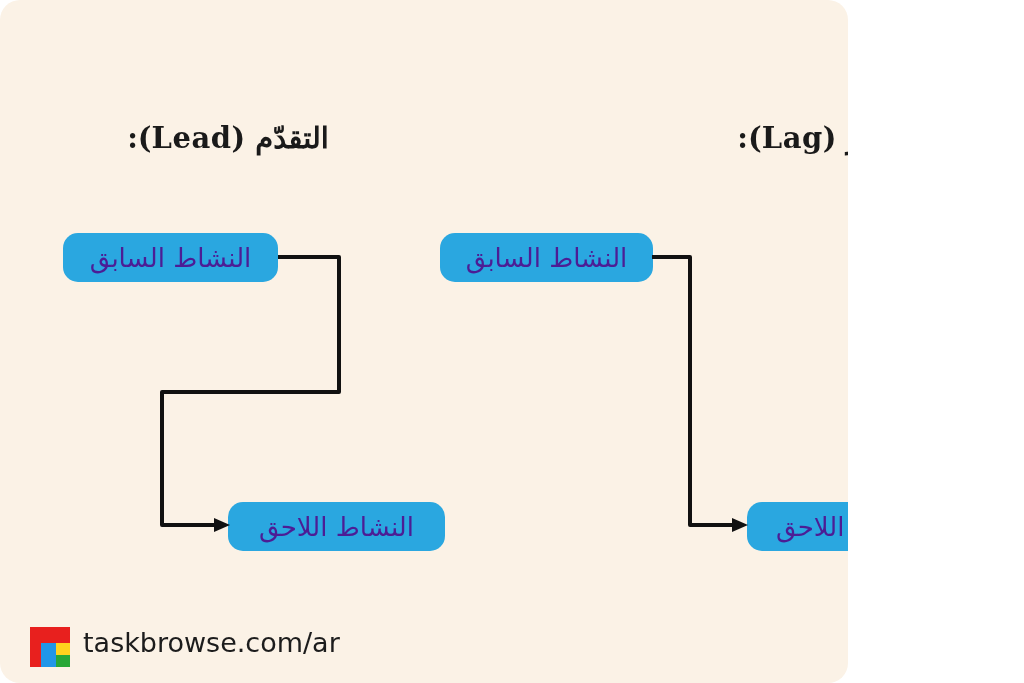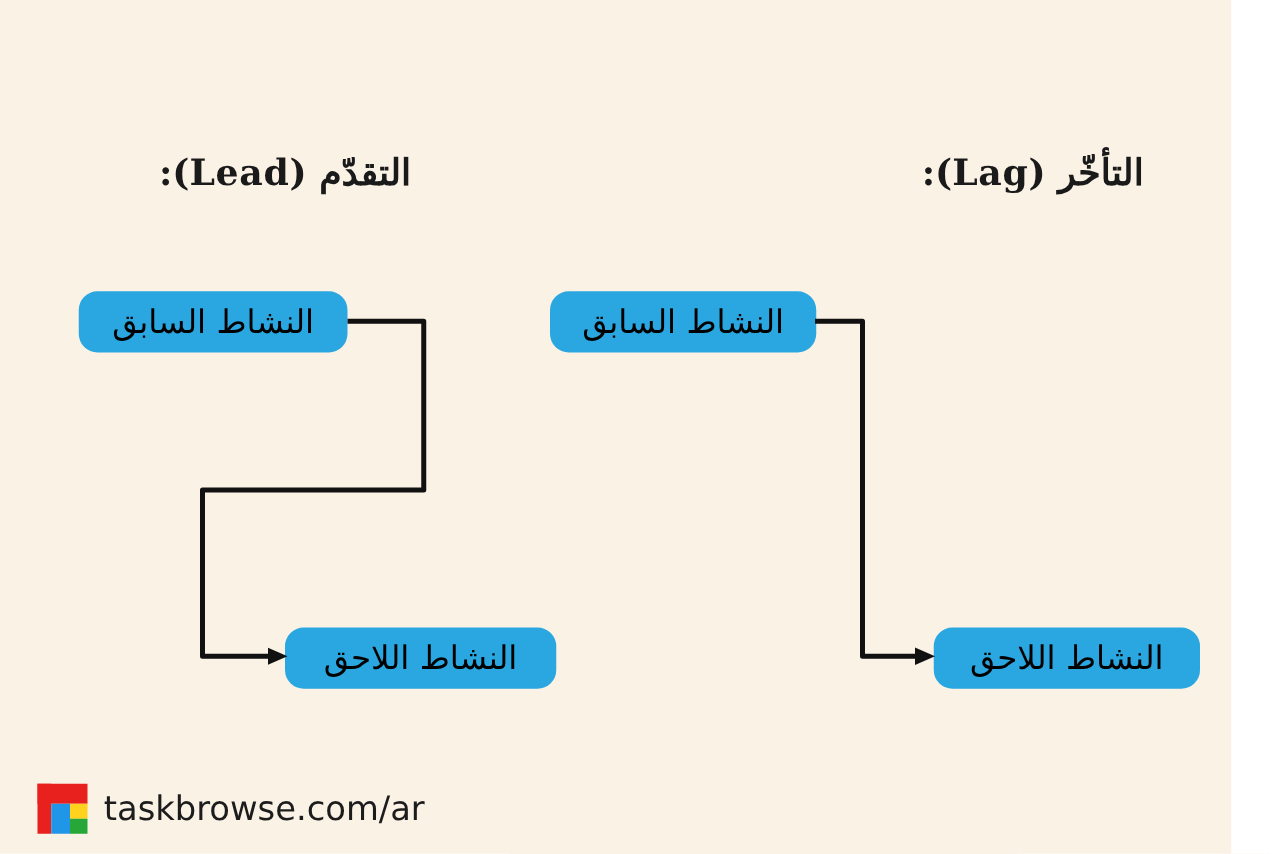--- a/index.html
+++ b/index.html
@@ -1,22 +1,23 @@
 <!DOCTYPE html>
 <html lang="ar"><head>
 <meta charset="utf-8">
 <style>
   html, body { margin: 0; padding: 0; }
   .canvas {
     position: relative;
-    width: 985px;
+    width: 848px;
     height: 683px;
     background: #FBF2E6;
     overflow: hidden;
     font-family: "DejaVu Sans", sans-serif;
+    border-radius: 20px;
   }
   .section-title {
     position: absolute;
     top: 121px;
     width: 300px;
     text-align: center;
     direction: rtl;
     unicode-bidi: plaintext;
     font-family: "DejaVu Serif", "Liberation Serif", serif;
     font-weight: 700;
@@ -27,41 +28,41 @@
   .title-lead { left: 78px; }
   .title-lag  { left: 615px; text-align: right; }
   .node {
     position: absolute;
     height: 49px;
     border-radius: 15px;
     display: flex;
     align-items: center;
     justify-content: center;
     direction: rtl;
-    color: #000000;
+    color: #4c1d95;
     font-size: 26px;
     font-family: "DejaVu Sans", "Liberation Sans", sans-serif;
   }
   .lead-prev { left: 63px;  top: 233px; width: 215px; }
   .lead-next { left: 228px; top: 502px; width: 217px; }
   .lag-prev  { left: 440px; top: 233px; width: 213px; }
   .lag-next  { left: 747px; top: 502px; width: 213px; }
   .connectors {
     position: absolute;
     left: 0; top: 0;
     width: 1024px;
     height: 683px;
     pointer-events: none;
   }
   .footer {
     position: absolute;
     left: 30px;
     top: 627px;
     display: flex;
-    align-items: center;
+    align-items: flex-start;
     gap: 13px;
   }
   .logo {
     position: relative;
     width: 40px;
     height: 40px;
   }
   .logo div { position: absolute; }
   .logo .l-red-top  { left: 0;   top: 0;   width: 100%; height: 40%; }
   .logo .l-red-left { left: 0;   top: 0;   width: 28%;  height: 100%; }

